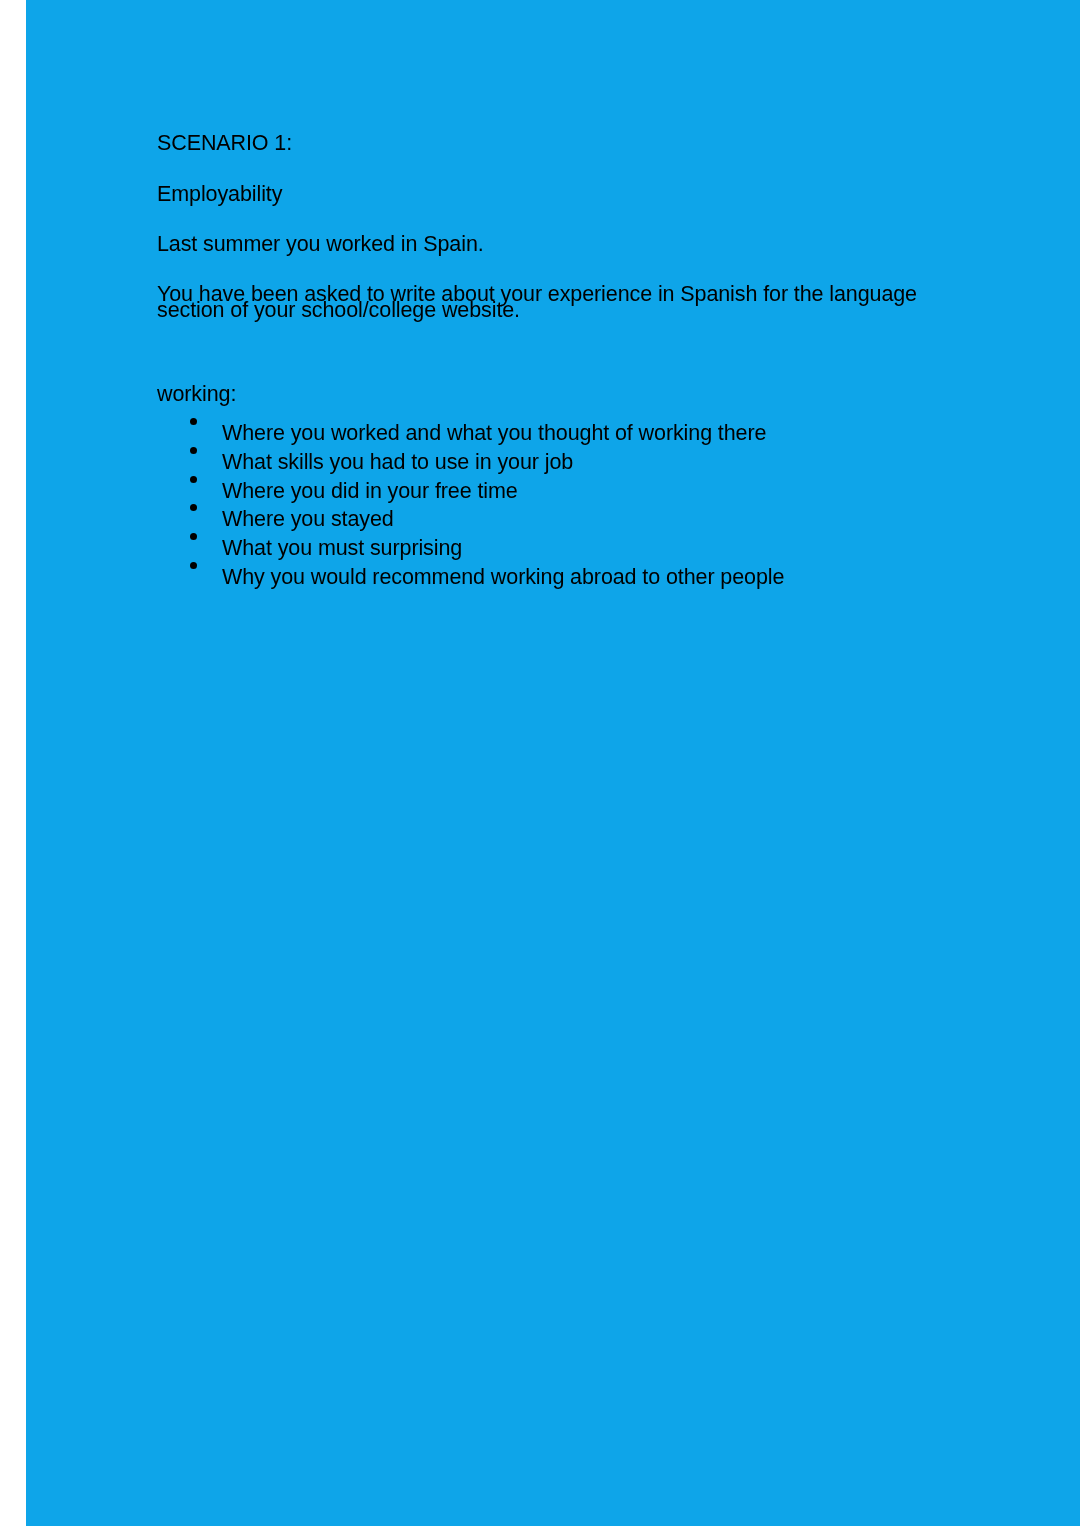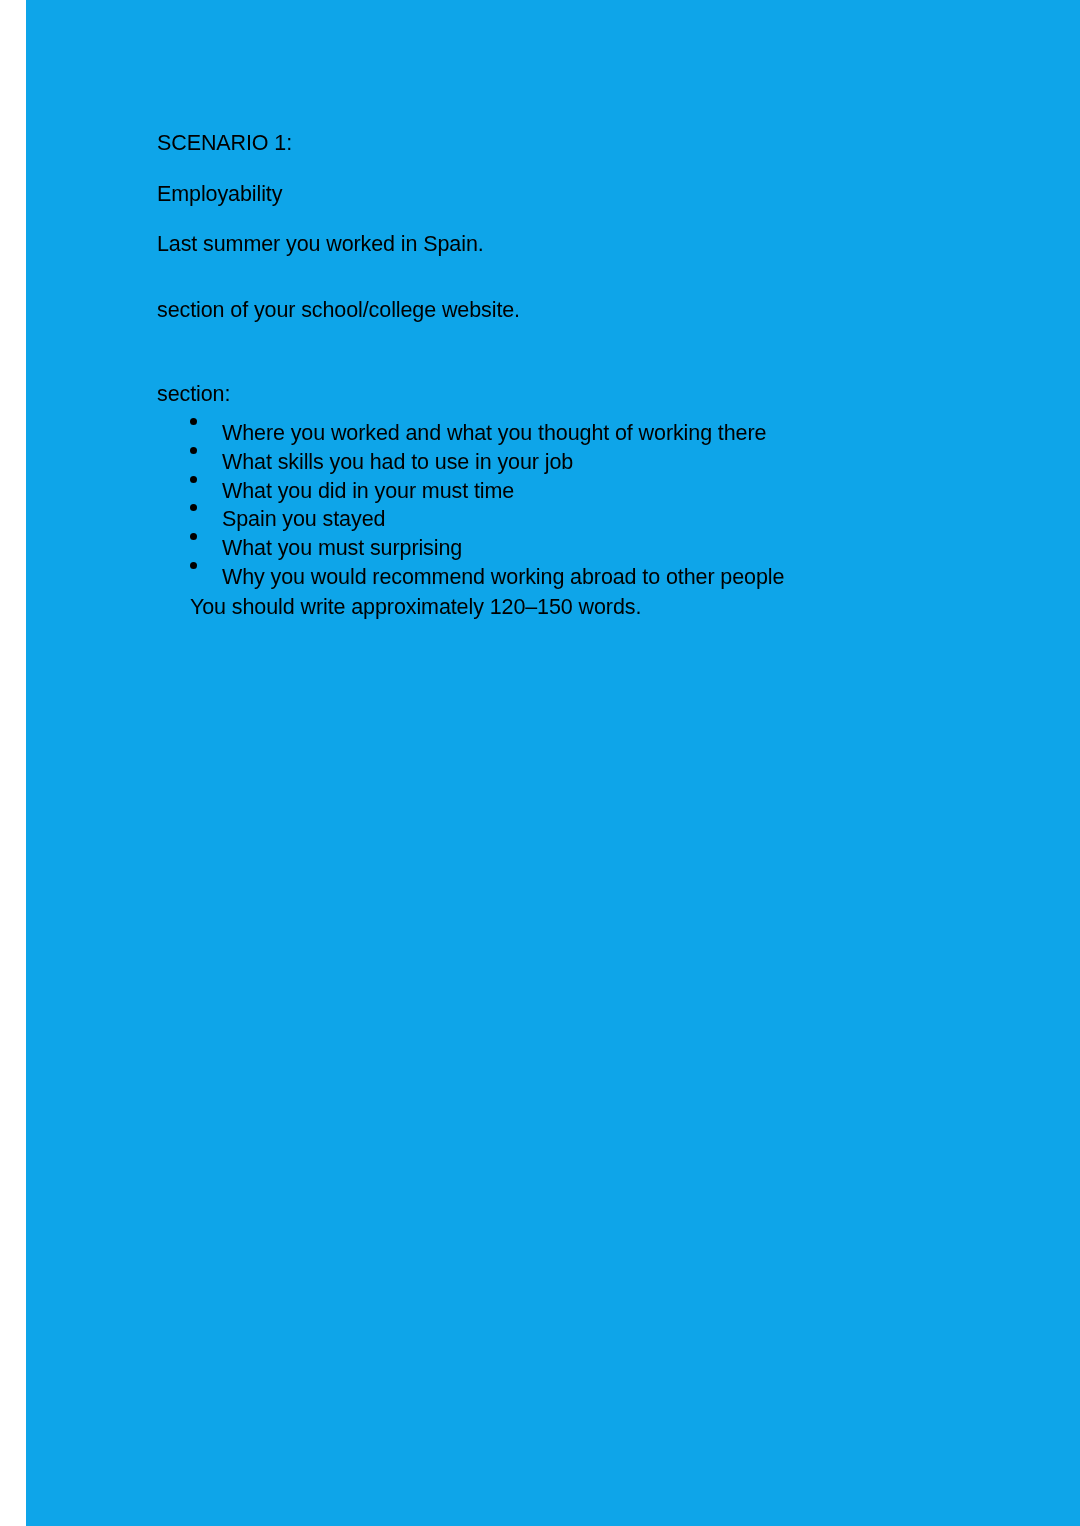--- a/index.html
+++ b/index.html
@@ -67,46 +67,46 @@
 <body>
 
 <div class="page">
 
   <div class="line" style="top:130px;">SCENARIO 1:</div>
 
   <div class="line" style="top:181px;">Employability</div>
 
   <div class="line" style="top:231px;text-align:right;">Last summer you worked in Spain.</div>
 
+  <div class="line" style="top:281px;">You have been asked to write about your experience in Spanish for the language</div>
   <div class="line" style="top:297px;">section of your school/college website.</div>
 
-  <div class="line" style="top:381px;">section:</div>
+  <div class="line" style="top:381px;">working:</div>
 
   <ul class="bullets">
     <li class="bullet-item">
       <span class="bullet-dot"></span>
       <span class="bullet-text">Where you worked and what you thought of working there</span>
     </li>
     <li class="bullet-item">
       <span class="bullet-dot"></span>
       <span class="bullet-text">What skills you had to use in your job</span>
     </li>
     <li class="bullet-item">
       <span class="bullet-dot"></span>
-      <span class="bullet-text">What you did in your must time</span>
+      <span class="bullet-text">Where you did in your free time</span>
     </li>
     <li class="bullet-item">
       <span class="bullet-dot"></span>
-      <span class="bullet-text">Spain you stayed</span>
+      <span class="bullet-text">Where you stayed</span>
     </li>
     <li class="bullet-item">
       <span class="bullet-dot"></span>
       <span class="bullet-text">What you must surprising</span>
     </li>
     <li class="bullet-item">
       <span class="bullet-dot"></span>
       <span class="bullet-text">Why you would recommend working abroad to other people</span>
     </li>
   </ul>
 
-  <div class="line" style="top:594px; left:164px;">You should write approximately 120–150 words.</div>
 
 </div>
 
 </body></html>

